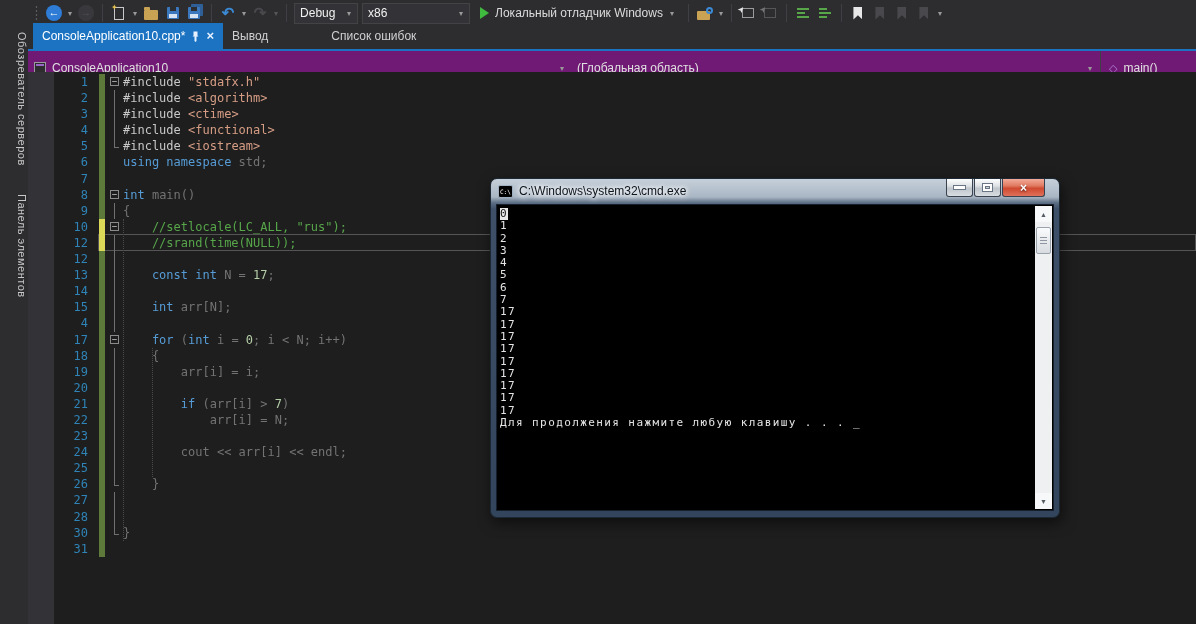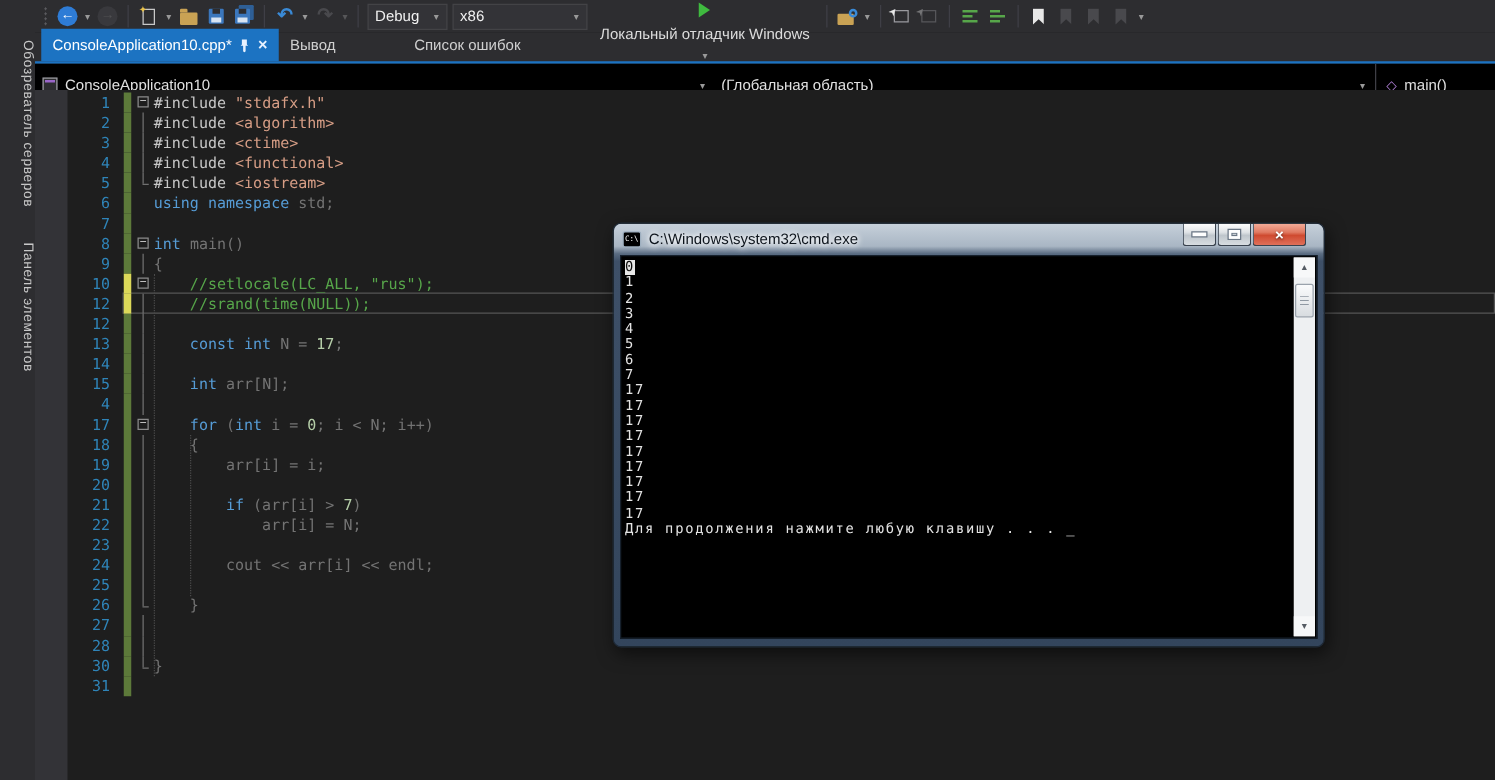--- a/index.html
+++ b/index.html
@@ -27,35 +27,35 @@
   .dis { opacity:.38; }
   .navcircle { width:16px; height:16px; border-radius:50%; background:#2e7cd6; color:#fff;
     font-size:11px; line-height:15px; text-align:center; font-weight:bold; }
   .navcircle.gray { background:#4d4d52; color:#8a8a8a; }
   .undo-glyph { font-size:15px; font-weight:bold; color:#3a8ad6; line-height:14px; }
   .undo-glyph.gray { color:#77777c; }
   .combo { display:flex; align-items:center; justify-content:space-between; height:21px;
     border:1px solid #434346; background:#333337; color:#f1f1f1; font-size:12px; padding:0 5px; }
   .combo-debug { width:64px; }
   .combo-x86 { width:108px; }
-  .runbtn { display:flex; align-items:center; gap:6px; height:22px; padding:0 6px; color:#dcdcdc; font-size:12px;flex-direction:column; }
+  .runbtn { display:flex; align-items:center; gap:6px; height:22px; padding:0 6px; color:#dcdcdc; font-size:12px; }
   .play { width:0; height:0; border-left:9px solid #3fba3f; border-top:6px solid transparent; border-bottom:6px solid transparent; }
   .mini-svg { display:block; }
 
   
   .tabrow { height:25px; background:#2d2d30; display:flex; align-items:flex-end; padding-left:5px;
     border-bottom:2px solid #1c73c2; }
   .dtab { height:22px; display:flex; align-items:center; gap:6px; padding:13px 9px; font-size:12px;
     color:#d0d0d0; cursor:default; }
   .dtab.active { background:#1c73c2; color:#fff; }
   .dtab .tclose { font-size:13px; line-height:12px; color:#e8f2ff; font-weight:bold; }
   .dtab-gap { width:45px; }
 
   
-  .navbar { height:34px; background:#000000; display:flex; align-items:stretch; font-size:12px; color:#e0e0e0; }
+  .navbar { height:34px; background:#701a75; display:flex; align-items:stretch; font-size:12px; color:#e0e0e0; }
   .nv { display:flex; align-items:center; }
   .nv-project { flex:0 0 537px; padding-left:6px; justify-content:space-between; }
   .nv-scope { flex:1; padding-left:12px; justify-content:space-between; }
   .nv-member { flex:0 0 96px; border-left:1px solid #3f3f46; padding-left:8px; gap:6px; }
   .proj-ico { width:12px; height:12px; border:1px solid #9a9a9f; position:relative; margin-right:6px; background:#2d2d30; }
   .proj-ico::before { content:""; position:absolute; left:1px; top:1px; right:1px; height:2px; background:#9a66c8; }
   .method-ico { color:#b180d7; font-size:11px; }
 
   
   .editor { position:absolute; left:0; top:72px; width:1168px; height:552px; background:#1e1e1e; }

